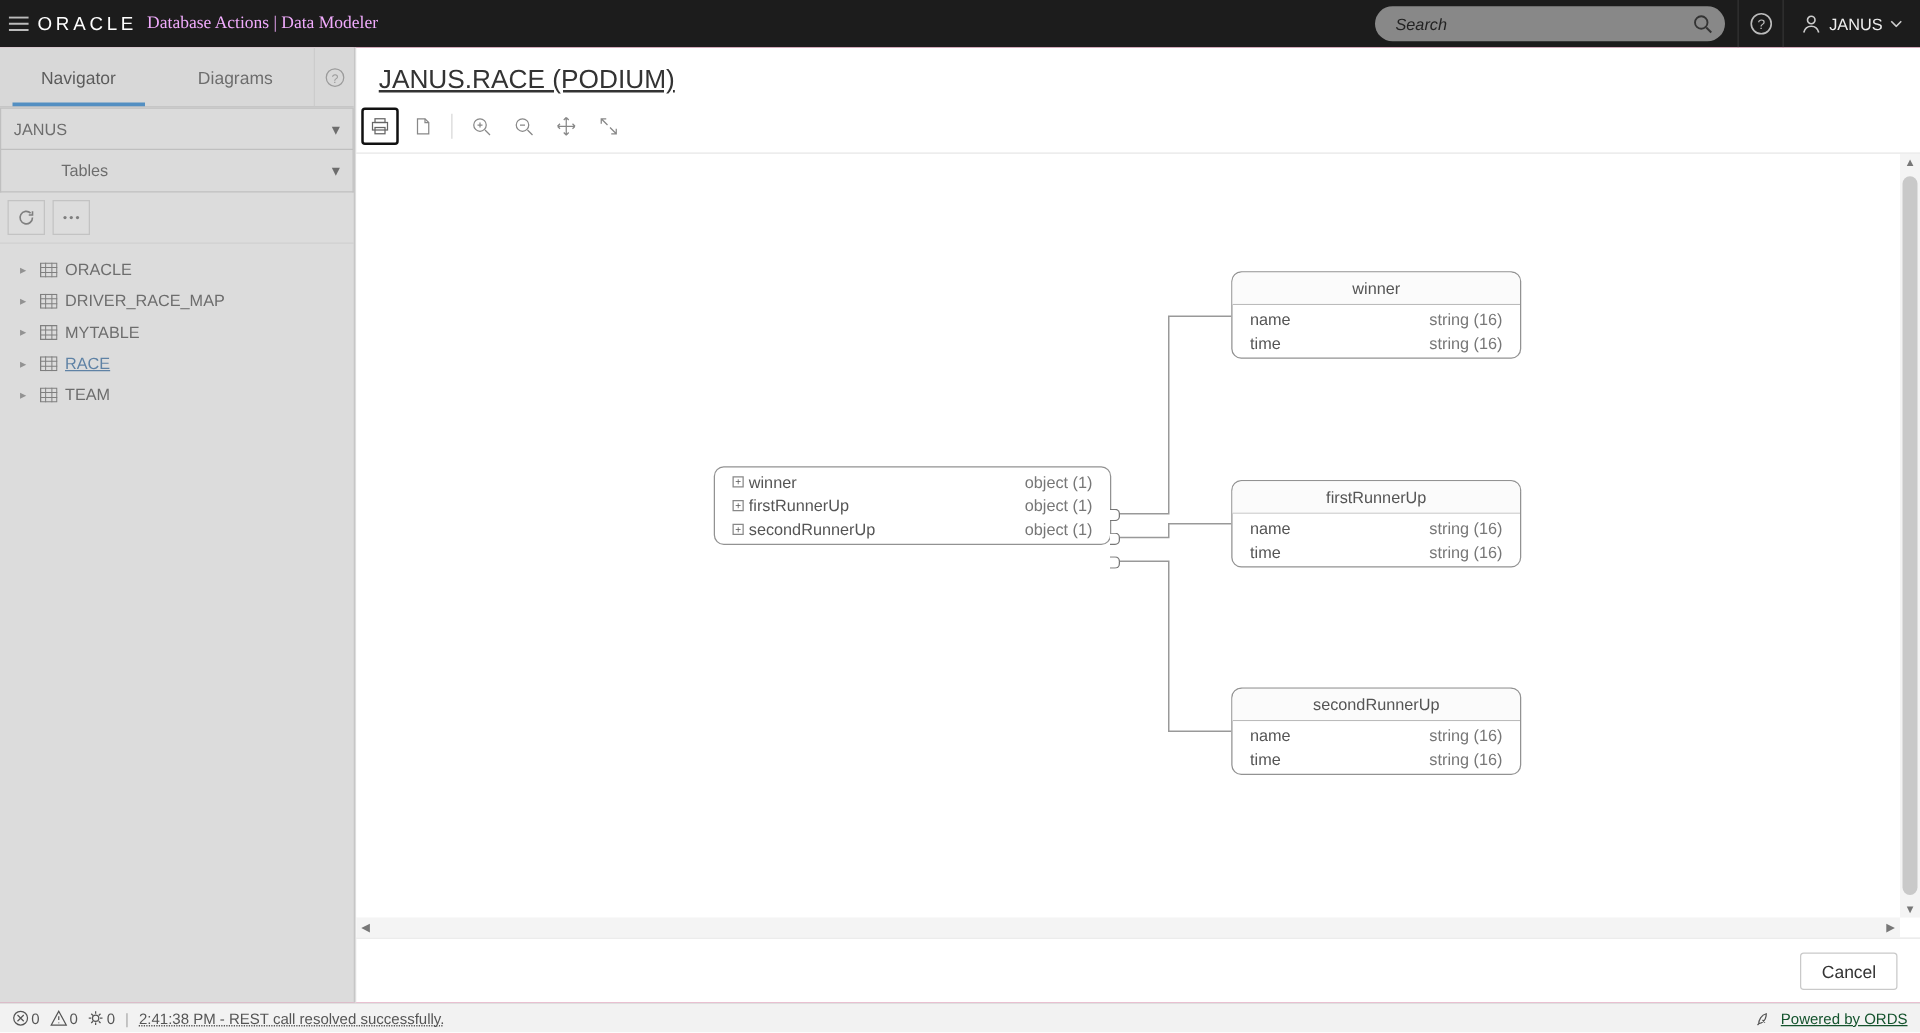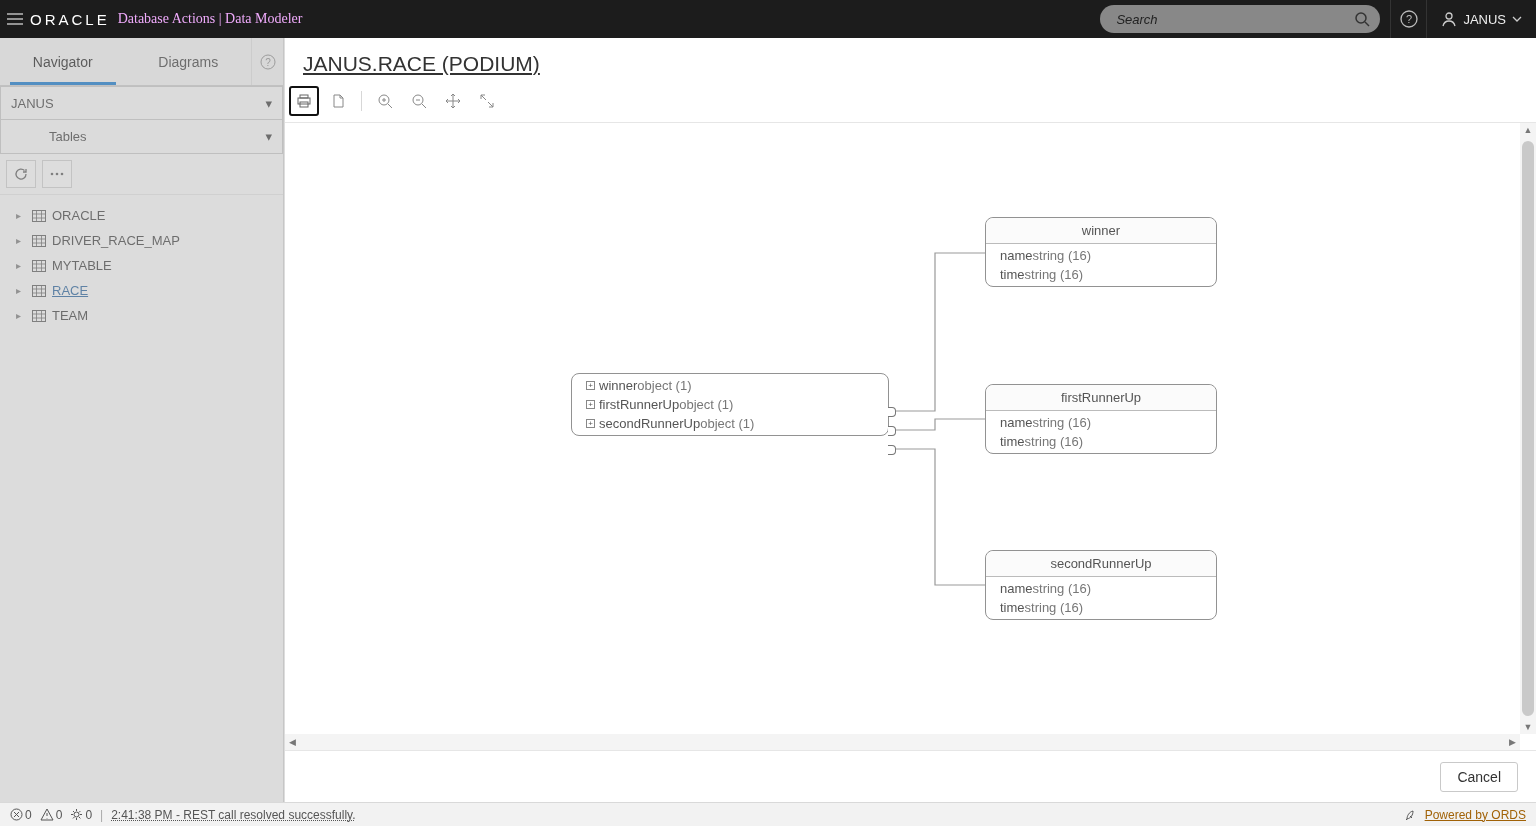--- a/index.html
+++ b/index.html
@@ -55,33 +55,33 @@
   .vscroll .track{ flex:1; position:relative;}
   .vscroll .thumb{ position:absolute; left:2px; right:2px; top:4px; bottom:4px; background:#c9c9c9; border-radius:6px;}
   .hscroll { position:absolute; left:0; right:16px; bottom:0; height:16px; background:#f4f4f4; display:flex; align-items:center; justify-content:space-between; font-size:9px; color:#777; padding:0 4px;}
   .modal-footer { height:52px; border-top:1px solid #e6e6e6; display:flex; align-items:center; justify-content:flex-end; padding:0 18px; }
   .cancel-btn { border:1px solid #c9c9c9; background:#fff; padding:6px 16px; font-size:14px; border-radius:3px; cursor:pointer; color:#333;}
 
   
   .entity { position:absolute; border:1.5px solid #929292; border-radius:8px; background:#fff; font-size:13px; color:#666; }
   .entity .title { text-align:center; padding:5px 0; border-bottom:1px solid #bbb; color:#555; background:#fbfbfb; border-radius:8px 8px 0 0;}
   .entity .rows { padding:2px 0; }
-  .entity .row { display:flex; justify-content:flex-start; padding:2px 14px; }
+  .entity .row { display:flex; justify-content:space-between; padding:2px 14px;gap:41px; }
   .entity .row .fn { display:flex; align-items:center; gap:4px; color:#555;}
   .entity .row .ft { color:#777;}
   .plus { border:1px solid #888; width:9px; height:9px; display:inline-flex; align-items:center; justify-content:center; font-size:8px; line-height:1; color:#555; background:#fff;}
   .port { position:absolute; width:8px; height:10px; border:1px solid #777; border-left:none; border-radius:0 4px 4px 0; background:#fff;}
 
   
   .statusbar { height:24px; background:#f2f2f2; border-top:1px solid #d9d9d9; display:flex; align-items:center; font-size:12px; color:#555; padding:0 10px; gap:10px;}
   .st-left { display:flex; align-items:center; gap:8px;}
   .st-left .ic { display:inline-flex; align-items:center; gap:2px;}
   .statusbar .msg{ text-decoration: underline dotted; }
   .st-spacer{flex:1;}
-  .powered { text-decoration:underline; color:#a16207; display:flex; align-items:center; gap:8px;}
+  .powered { text-decoration:underline; color:#14532d; display:flex; align-items:center; gap:8px;}
 
   svg { display:block;}
 </style>
 </head>
 <body>
 
 <div class="topbar">
   <div class="hamburger">
     <svg width="16" height="12" viewBox="0 0 16 12">
         <path d="M0 1h16M0 6h16M0 11h16" stroke="#bbb" stroke-width="1.5"></path>

